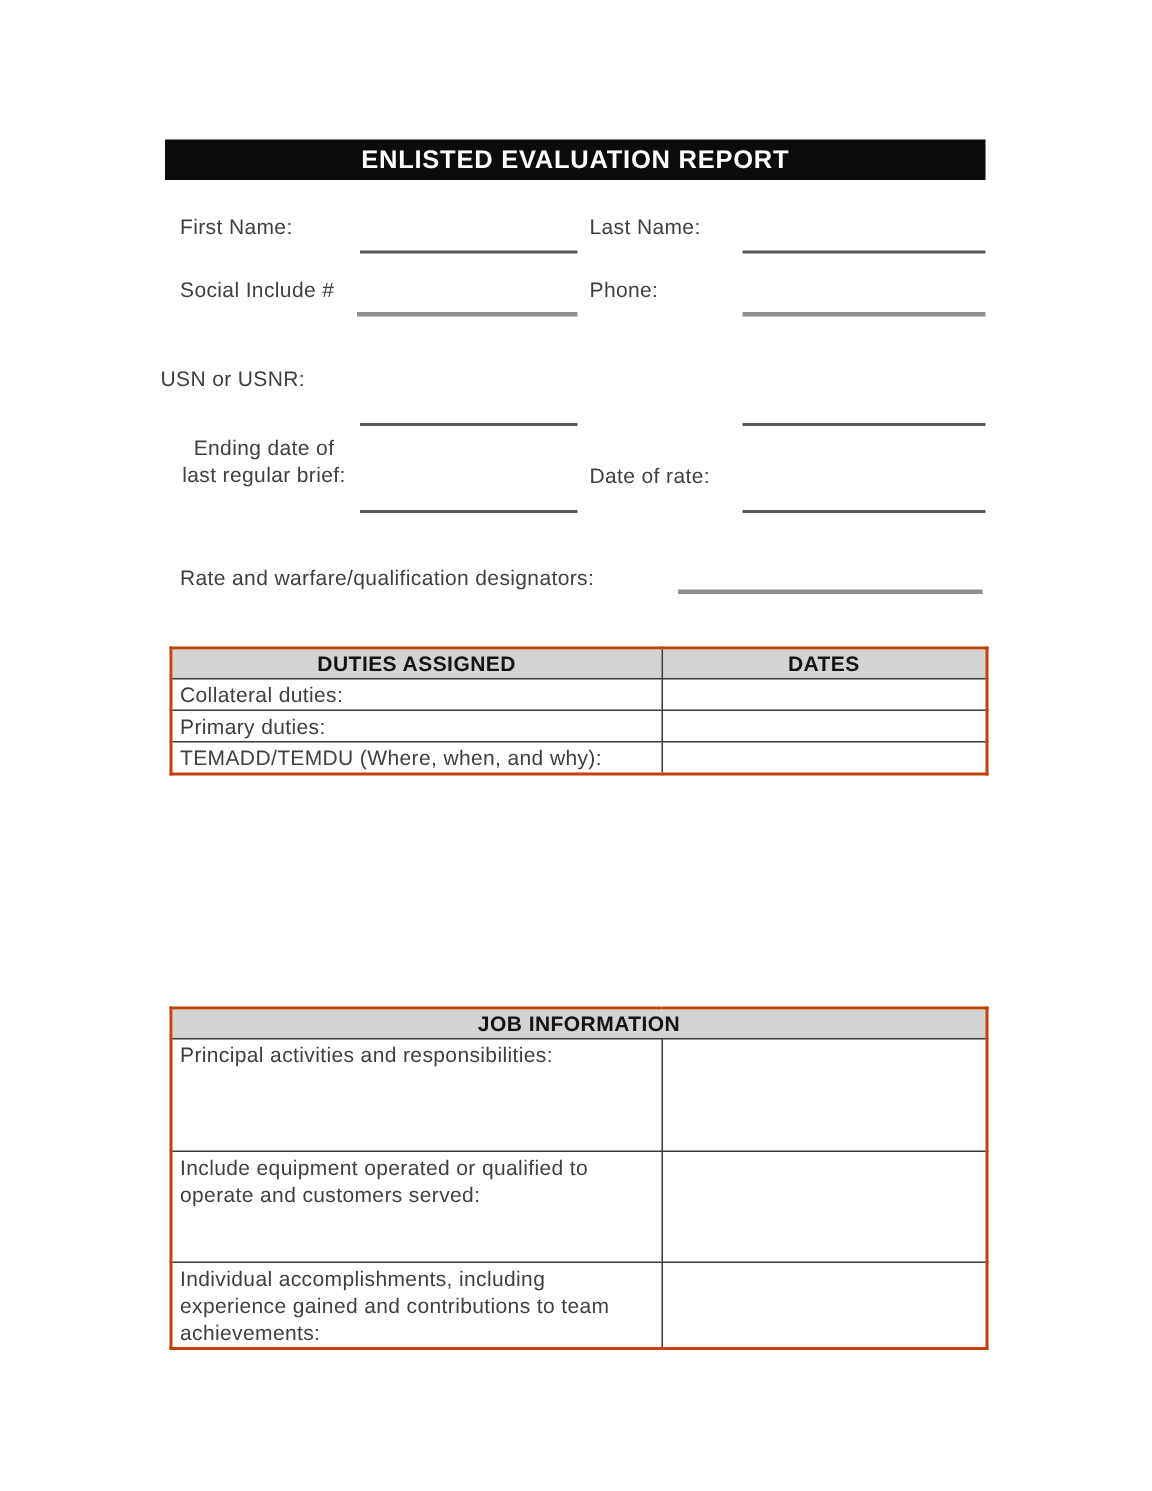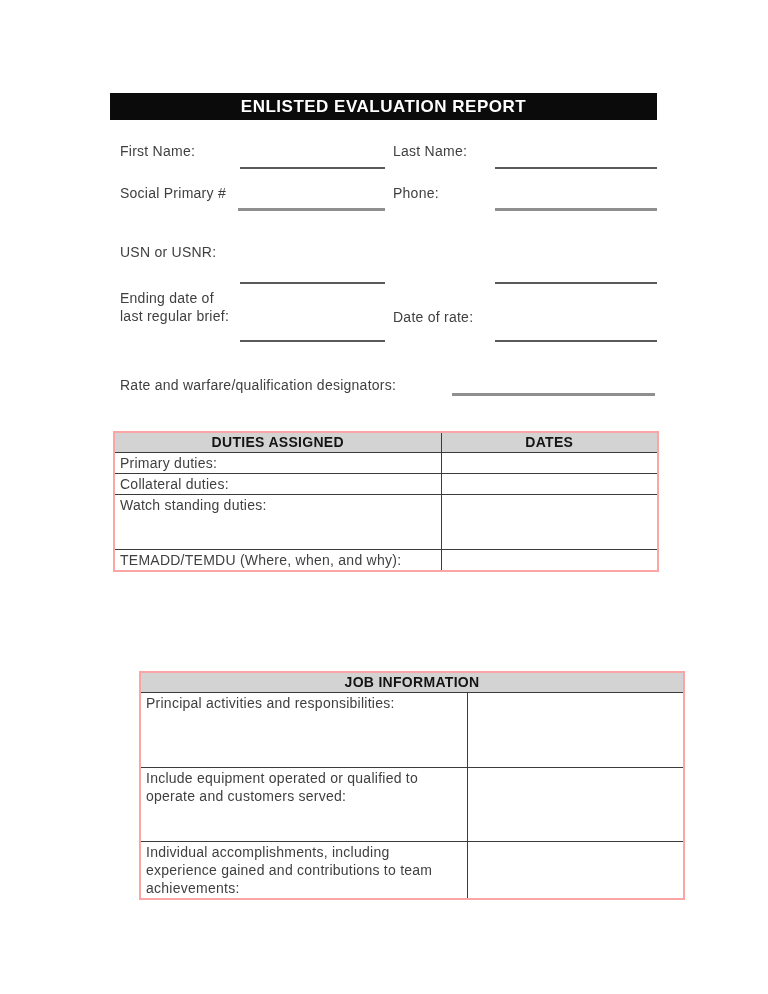--- a/index.html
+++ b/index.html
@@ -6,41 +6,41 @@
   .page{
     position:relative;width:720px;height:994px;background:#ffffff;overflow:hidden;
     font-family:"Liberation Sans","DejaVu Sans",sans-serif;
     color:#3f3f3f;font-size:14px;letter-spacing:0.25px;
   }
   .title-bar{
     position:absolute;left:110px;top:93px;width:547px;height:27px;
     background:#0b0b0b;color:#ffffff;text-align:center;line-height:27px;
     font-weight:bold;font-size:17px;letter-spacing:0.5px;
   }
-  .lbl{position:absolute;line-height:18px;}
+  .lbl{position:absolute;line-height:18px;text-align:center;}
   .fline{position:absolute;}
   .fline.thin{height:2px;background:#5a5a5a;}
   .fline.thick{height:3px;background:#8f8f8f;}
 
   table.tbl{
     position:absolute;left:113px;width:544px;
     border-collapse:collapse;table-layout:fixed;
     font-size:14px;letter-spacing:0.25px;color:#3f3f3f;
   }
   table.tbl td{
     border:1px solid #3b3b3b;vertical-align:top;
     padding:1px 5px;box-sizing:border-box;line-height:18px;overflow:hidden;
   }
-  table.tbl{border:2px solid #fca5a5;}
+  table.tbl{border:2px solid #c2410c;}
   table.tbl td.hdr{
     background:#d3d3d3;color:#141414;font-weight:bold;text-align:center;
     height:20px;line-height:17px;letter-spacing:0.3px;
   }
   .duties{top:431px;}
-  .job{top:671px;margin-left:26px;}
+  .job{top:671px;}
   td.h-short{height:19px;}
   td.h-watch{height:55px;}
   td.h-sig{height:77px;}
   td.h-job1{height:75px;}
   td.h-job2{height:74px;}
   td.h-job3{height:53px;}
 </style>
 </head>
 <body>
 
@@ -48,26 +48,26 @@
 
   <div class="title-bar">
     <span>ENLISTED EVALUATION REPORT</span>
   </div>
 
   <div class="lbl" style="left:120px;top:142px;">First Name:</div>
   <div class="lbl" style="left:393px;top:142px;">Last Name:</div>
   <div class="fline thin" style="left:240px;top:167px;width:145px;"></div>
   <div class="fline thin" style="left:495px;top:167px;width:162px;"></div>
 
-  <div class="lbl" style="left:120px;top:184px;">Social Primary #</div>
+  <div class="lbl" style="left:120px;top:184px;">Social Include #</div>
   <div class="lbl" style="left:393px;top:184px;">Phone:</div>
   <div class="fline thick" style="left:238px;top:208px;width:147px;"></div>
   <div class="fline thick" style="left:495px;top:208px;width:162px;"></div>
 
-  <div class="lbl" style="left:120px;top:243px;">USN or USNR:</div>
+  <div class="lbl" style="left:107px;top:243px;">USN or USNR:</div>
   <div class="fline thin" style="left:240px;top:282px;width:145px;"></div>
   <div class="fline thin" style="left:495px;top:282px;width:162px;"></div>
 
   <div class="lbl" style="left:120px;top:289px;width:112px;">Ending date of last regular brief:</div>
   <div class="lbl" style="left:393px;top:308px;">Date of rate:</div>
   <div class="fline thin" style="left:240px;top:340px;width:145px;"></div>
   <div class="fline thin" style="left:495px;top:340px;width:162px;"></div>
 
   <div class="lbl" style="left:120px;top:376px;">Rate and warfare/qualification designators:</div>
   <div class="fline thick" style="left:452px;top:393px;width:203px;"></div>
@@ -76,30 +76,26 @@
     <colgroup>
         <col style="width:327px">
         <col style="width:217px">
       </colgroup>
     <tbody>
       <tr>
         <td class="hdr">DUTIES ASSIGNED</td>
         <td class="hdr">DATES</td>
       </tr>
       <tr>
-        <td class="h-short">Primary duties:</td>
-        <td class="h-short"></td>
-      </tr>
-      <tr>
         <td class="h-short">Collateral duties:</td>
         <td class="h-short"></td>
       </tr>
       <tr>
-        <td class="h-watch">Watch standing duties:</td>
-        <td class="h-watch"></td>
+        <td class="h-short">Primary duties:</td>
+        <td class="h-short"></td>
       </tr>
       <tr>
         <td class="h-short">TEMADD/TEMDU (Where, when, and why):</td>
         <td class="h-short"></td>
       </tr>
     </tbody>
   </table>
 
   <table class="tbl job">
     <colgroup>

